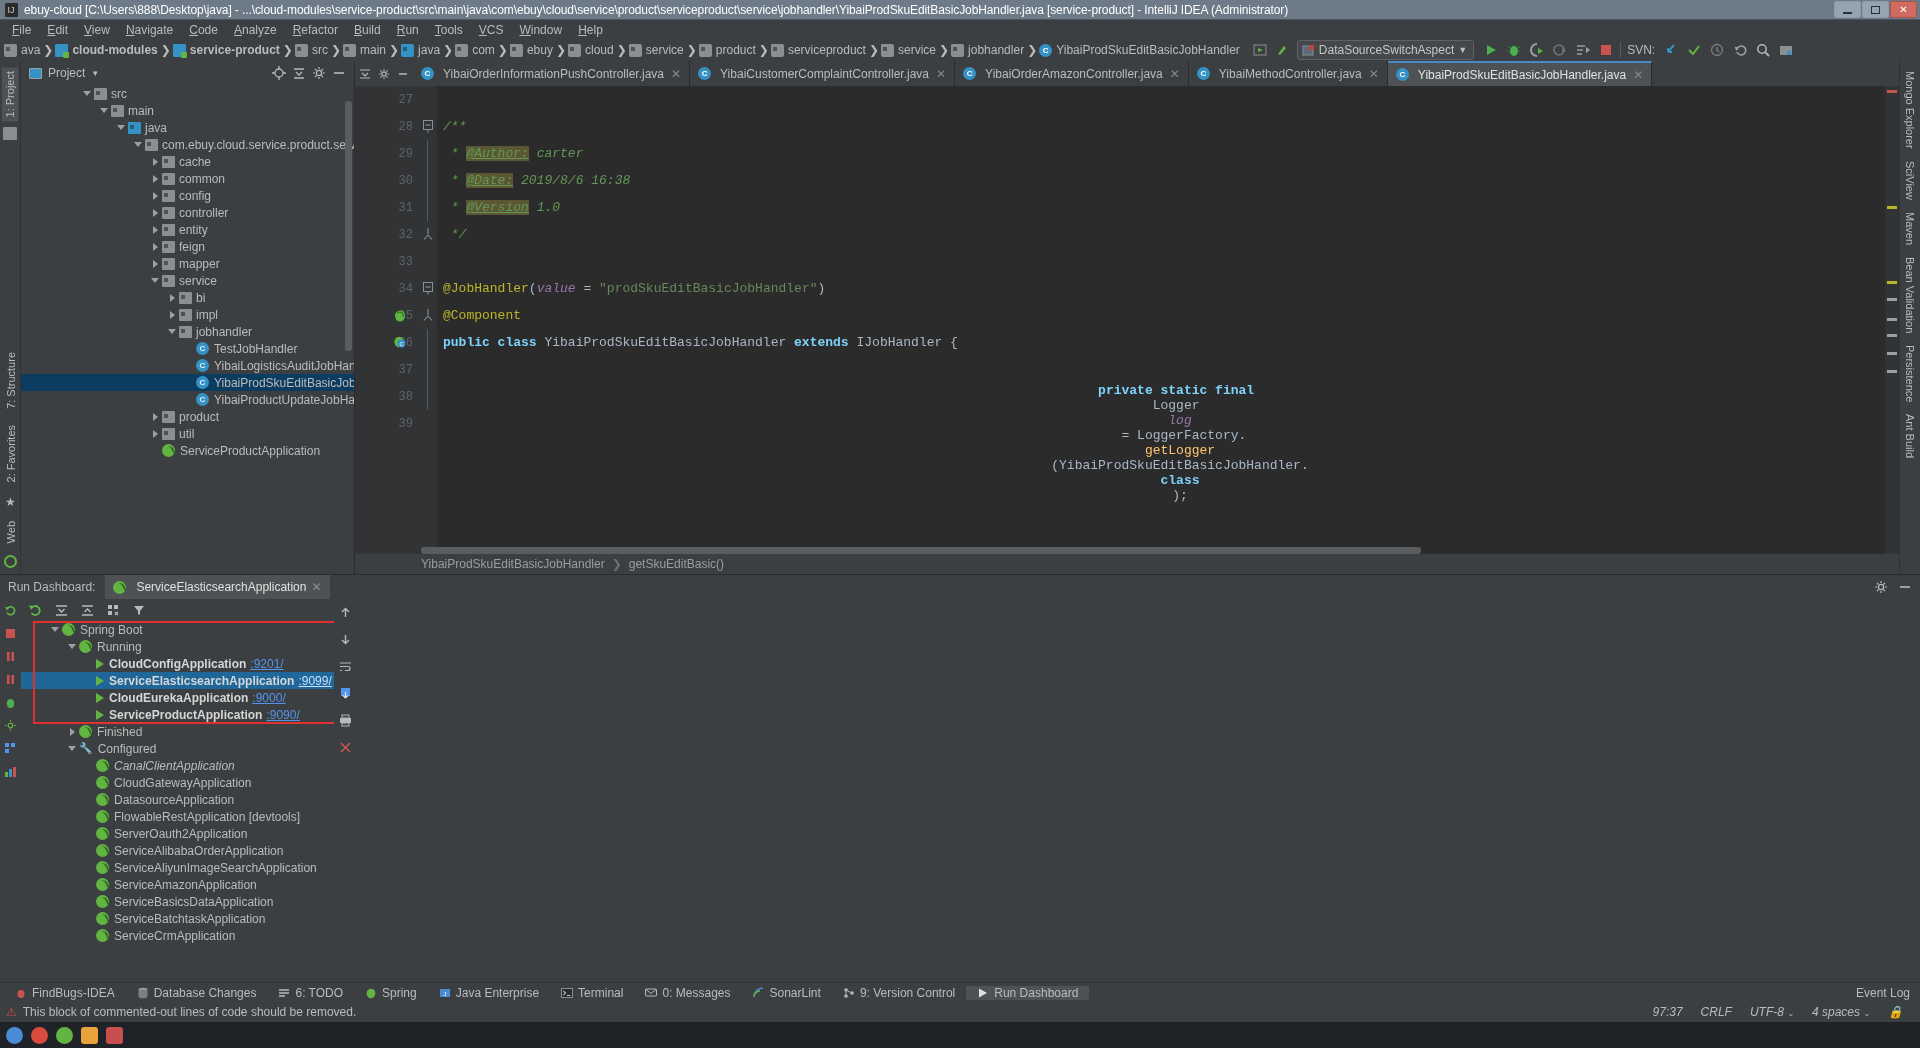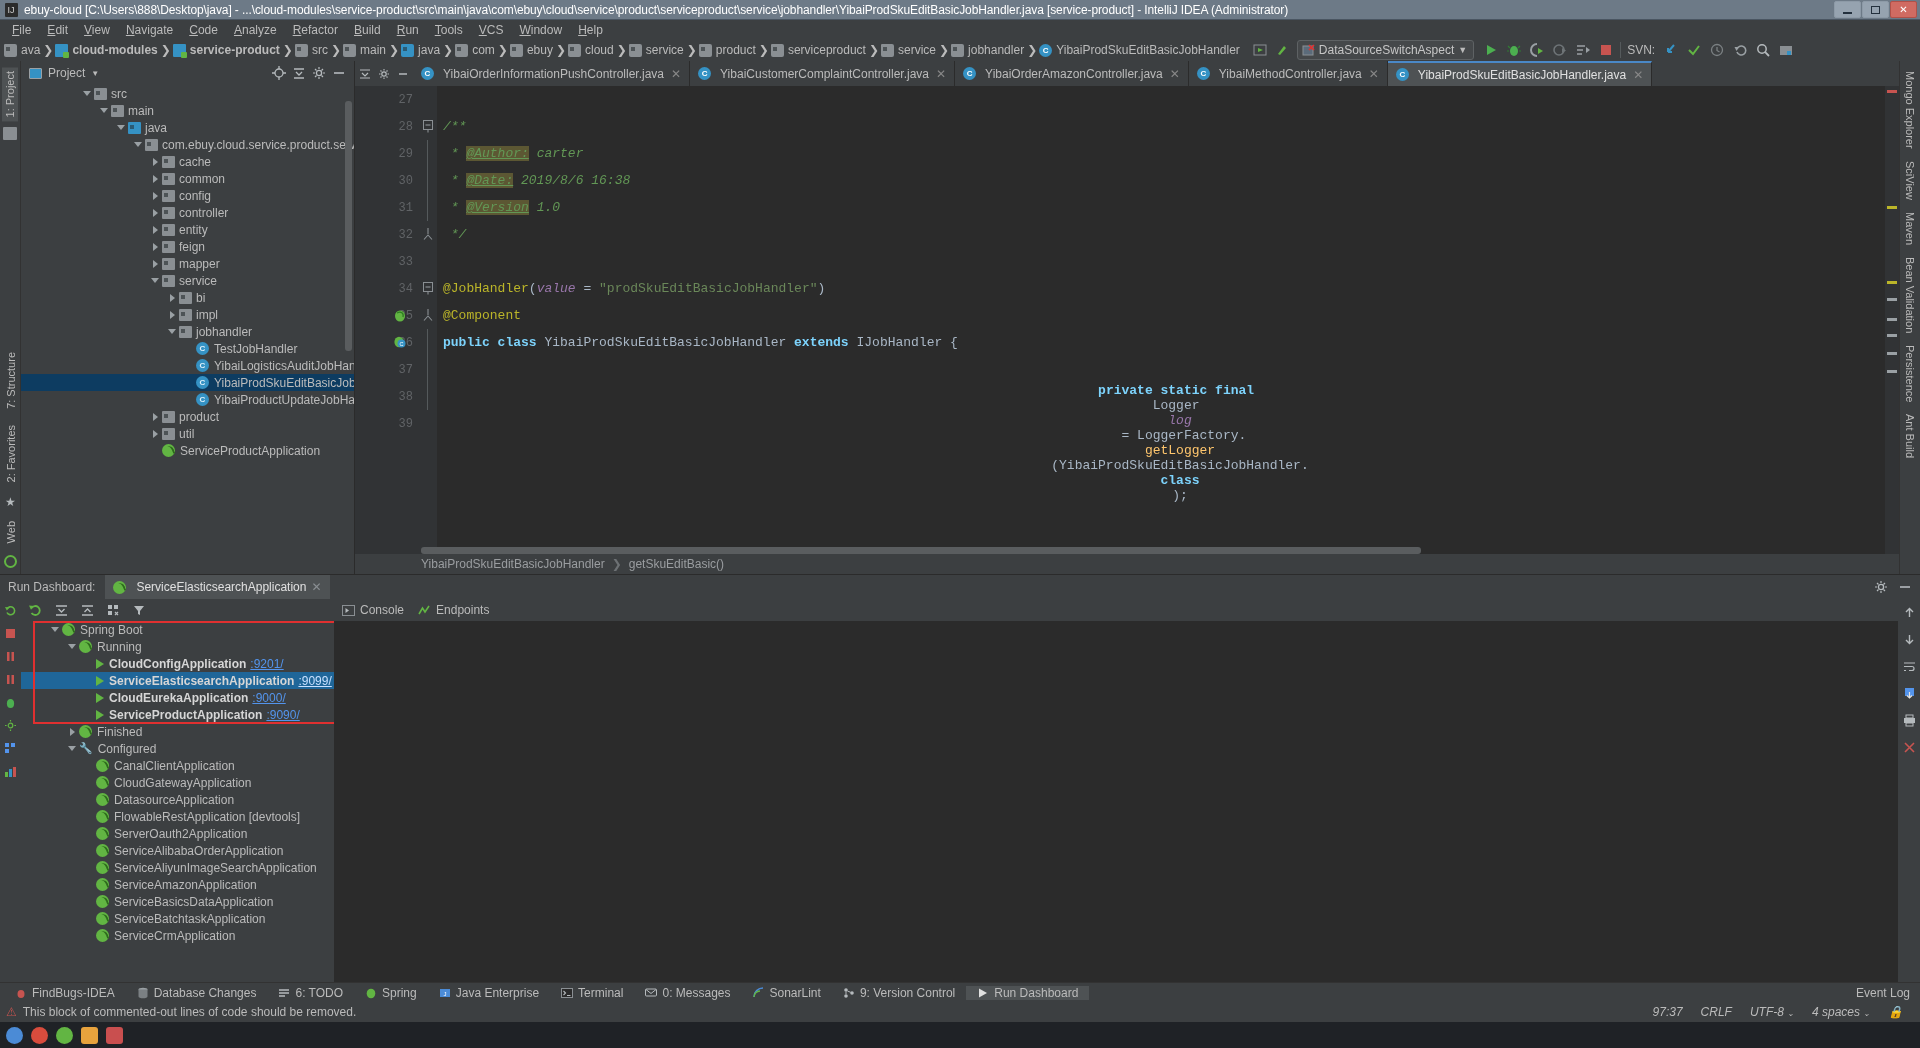--- a/index.html
+++ b/index.html
@@ -952,21 +952,21 @@
               <span class="spring-ic"></span>
               <span class="nm">Finished</span>
             </div>
             <div class="dash-row" style="padding-left: 44px;">
               <span class="tw">
                 <i class="arrow-d"></i>
               </span>
               <span class="wrench">🔧</span>
               <span class="nm">Configured</span>
             </div>
-            <div class="dash-row" style="padding-left: 61px;">
+            <div class="dash-row" style="padding-left: 61px; font-style: italic;">
               <span class="tw"></span>
               <span class="spring-ic"></span>
               <span class="nm">CanalClientApplication</span>
             </div>
             <div class="dash-row" style="padding-left: 61px;">
               <span class="tw"></span>
               <span class="spring-ic"></span>
               <span class="nm">CloudGatewayApplication</span>
             </div>
             <div class="dash-row" style="padding-left: 61px;">
@@ -1011,42 +1011,20 @@
             </div>
             <div class="dash-row" style="padding-left: 61px;">
               <span class="tw"></span>
               <span class="spring-ic"></span>
               <span class="nm">ServiceCrmApplication</span>
             </div>
             <div class="redbox" style="left: 12px; top: 0px; width: 305px; height: 103px;"></div>
           </div>
       </div>
 
-      <div class="console-panel">
-        <div class="console-tabs" id="console-tabs">
-            <div class="ctab">
-              <span>
-                <svg width="13" height="13" viewBox="0 0 13 13">
-                  <rect x="0.5" y="1.5" width="12" height="10" fill="none" stroke="#8a8f93"></rect>
-                  <polygon points="3.5,4 7,6.5 3.5,9" fill="#b5babd"></polygon>
-                </svg>
-              </span>
-              <span>Console</span>
-            </div>
-            <div class="ctab">
-              <span>
-                <svg width="13" height="13" viewBox="0 0 13 13">
-                  <path d="M1 10 L4.5 4 L7 8 L11 2" stroke="#62b543" stroke-width="1.6" fill="none"></path>
-                </svg>
-              </span>
-              <span>Endpoints</span>
-            </div>
-          </div>
-        <div class="console-surface"></div>
-      </div>
 
       <div class="console-right">
         <div class="t">
             <svg width="13" height="13" viewBox="0 0 13 13">
               <path d="M6.5 11V3M3 6l3.5-3.5L10 6" stroke="#b5babd" stroke-width="1.4" fill="none"></path>
             </svg>
           </div>
         <div class="t">
             <svg width="13" height="13" viewBox="0 0 13 13">
               <path d="M6.5 2v8M3 7l3.5 3.5L10 7" stroke="#b5babd" stroke-width="1.4" fill="none"></path>

